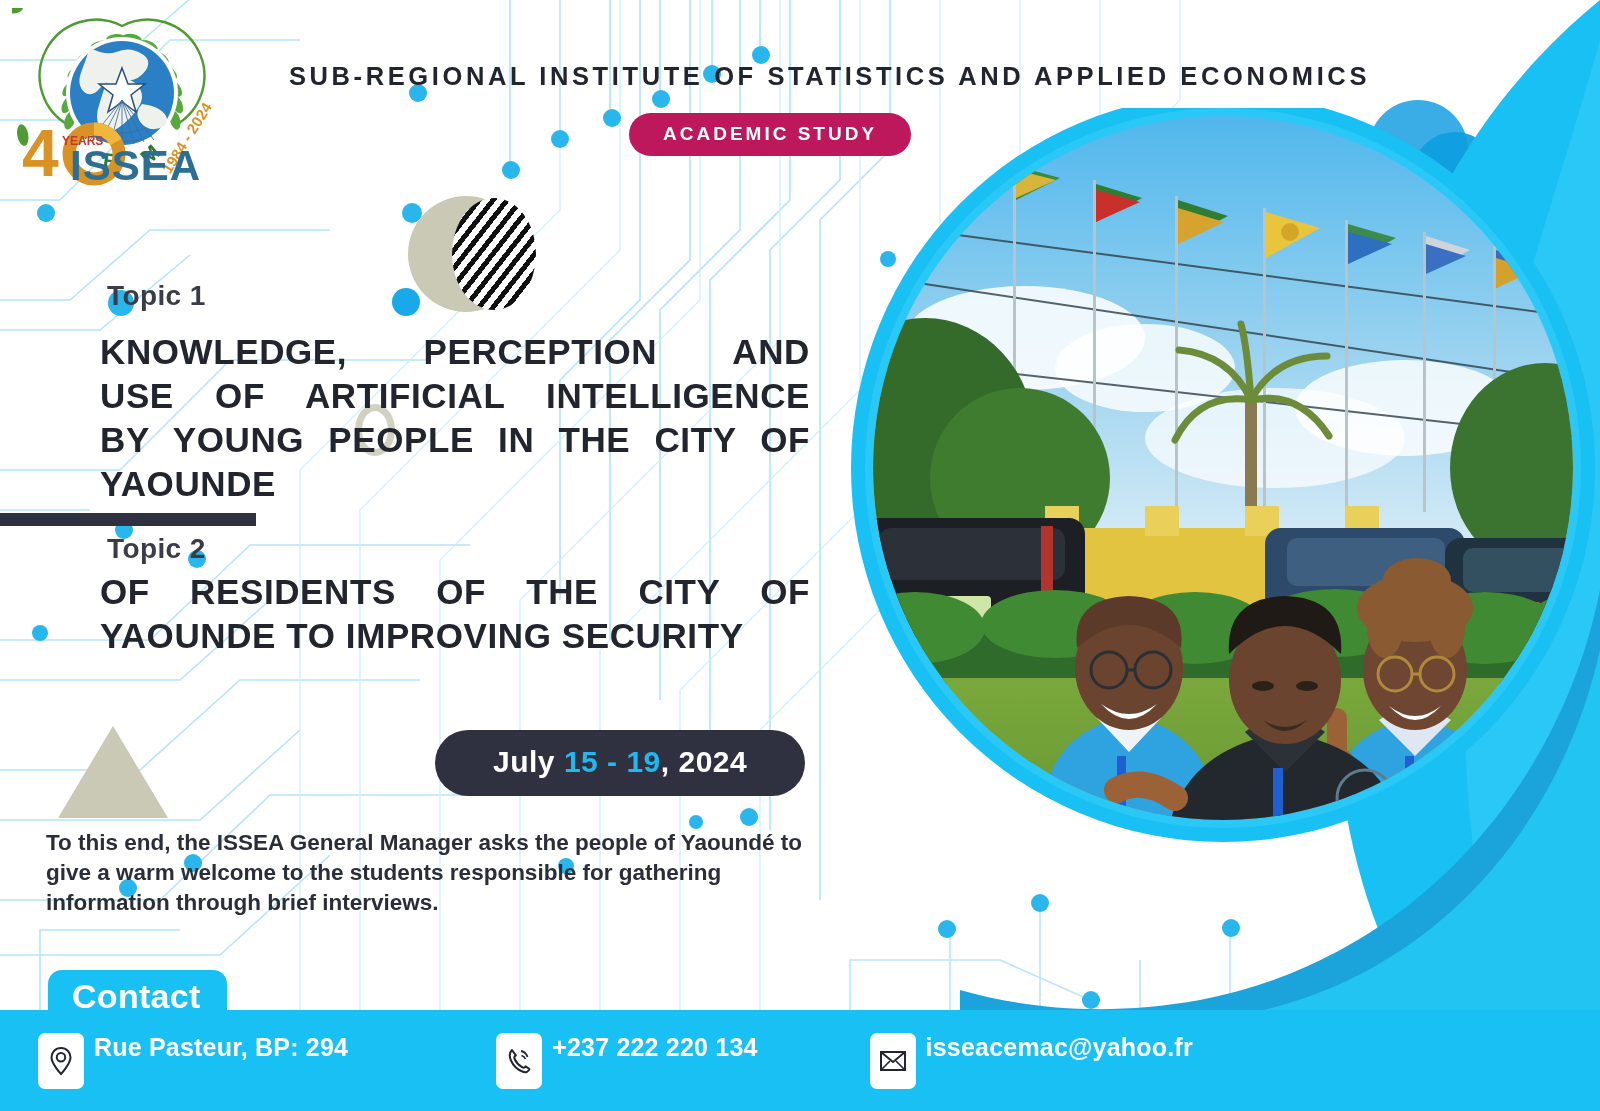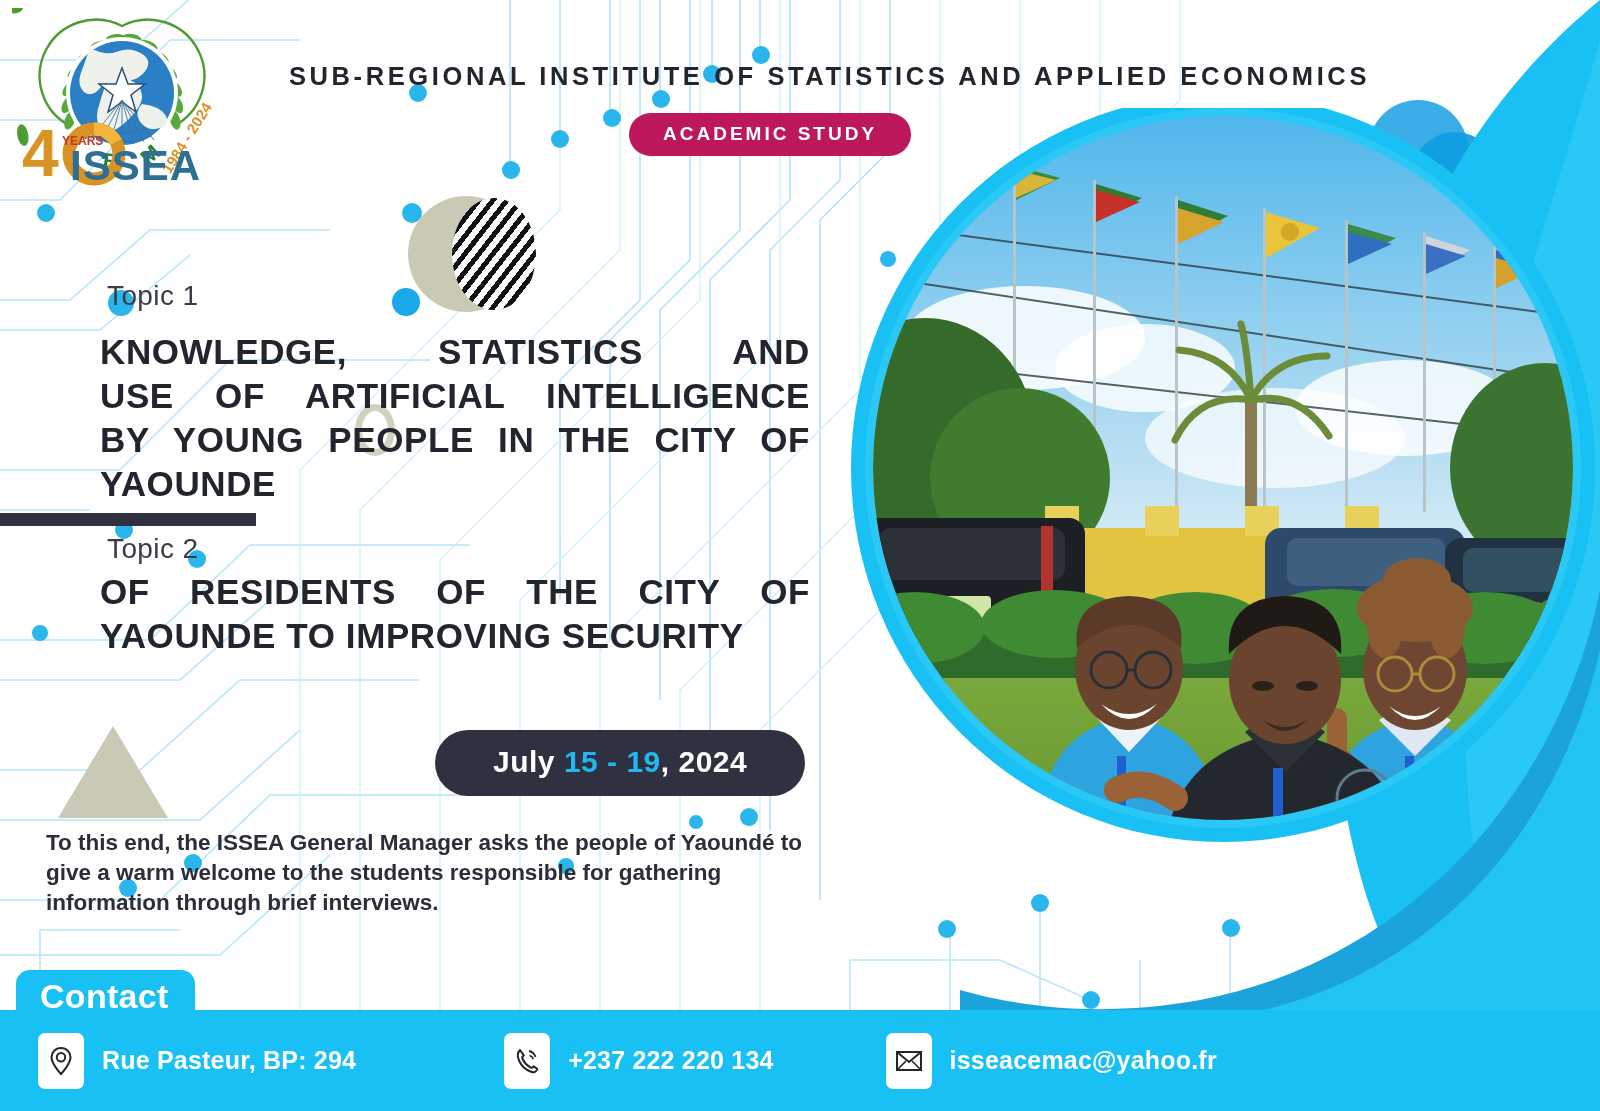--- a/index.html
+++ b/index.html
@@ -31,21 +31,21 @@
 
   .inst-title{position:absolute;left:280px;top:62px;width:1090px;z-index:5;
     font-size:25.5px;font-weight:bold;letter-spacing:3.6px;color:#22242e;
     text-align:right;white-space:nowrap;}
 
   .badge-study{position:absolute;left:629px;top:113px;z-index:5;
     background:#be185d;color:#fff;border-radius:24px;padding:10px 34px 11px;
     font-size:19px;font-weight:bold;letter-spacing:3px;}
 
   
-  .topic-label{position:absolute;z-index:5;font-size:28px;color:#3a3c47;font-weight:400;letter-spacing:.4px;}
+  .topic-label{position:absolute;z-index:5;font-size:28px;color:#3a3c47;font-weight:700;letter-spacing:.4px;}
   .t1-label{left:107px;top:280px;}
   .t2-label{left:107px;top:533px;}
 
   .topic-head{position:absolute;z-index:5;color:#22242e;font-weight:bold;
     font-size:35px;line-height:44px;letter-spacing:.6px;text-align:justify;
     text-align-last:left;}
   .t1-head{left:100px;top:330px;width:710px;}
   .t2-head{left:100px;top:570px;width:710px;}
   .topic-head > span{display:block;text-align:justify;text-align-last:justify;}
   .topic-head > span.last{text-align-last:left;}
@@ -60,26 +60,26 @@
 
   
   .blurb{position:absolute;left:46px;top:828px;width:775px;z-index:5;
     font-size:22.5px;line-height:30px;font-weight:bold;color:#2b2d39;}
 
   
   .photo-stack{position:absolute;left:845px;top:108px;width:755px;height:830px;z-index:2;}
 
   
   .footer{position:absolute;left:0;top:1010px;width:1600px;height:101px;background:#18c0f3;z-index:6;}
-  .contact-tab{position:absolute;left:16px;top:970px;z-index:7;
+  .contact-tab{position:absolute;left:48px;top:970px;z-index:7;
     background:#18c0f3;border-radius:14px 14px 0 0;padding:7px 26px 10px 24px;
     color:#ffffff;font-size:34px;font-weight:bold;letter-spacing:.3px;}
   .c-items{position:absolute;left:0;top:1010px;width:1600px;height:101px;z-index:8;
     display:flex;align-items:center;}
-  .c-item{display:flex;align-items:center;gap:18px;}
+  .c-item{display:flex;align-items:flex-start;gap:10px;}
   .c-icon{width:46px;height:56px;background:#ffffff;border-radius:7px;
     display:flex;align-items:center;justify-content:center;flex:0 0 auto;}
   .c-text{color:#ffffff;font-size:25px;font-weight:bold;letter-spacing:.2px;white-space:nowrap;}
   .gap-a{width:38px;}
   .gap-b{width:148px;}
   .gap-c{width:112px;}
   .gap-d{width:110px;}
 </style>
 </head>
 <body>
@@ -256,21 +256,21 @@
 
       <text x="58" y="172" font-size="42" font-weight="bold" fill="#2d6e93" font-family="Liberation Sans, sans-serif" letter-spacing="1">ISSEA</text>
     </svg>
   </div>
 
   <div class="inst-title">SUB-REGIONAL INSTITUTE OF STATISTICS AND APPLIED ECONOMICS</div>
   <div class="badge-study">ACADEMIC STUDY</div>
 
   <div class="topic-label t1-label">Topic 1</div>
   <div class="topic-head t1-head">
-    <span>KNOWLEDGE, STATISTICS AND</span>
+    <span>KNOWLEDGE, PERCEPTION AND</span>
     <span>USE OF ARTIFICIAL INTELLIGENCE</span>
     <span>BY YOUNG PEOPLE IN THE CITY OF</span>
     <span class="last">YAOUNDE</span>
   </div>
 
   <div class="divider"></div>
 
   <div class="topic-label t2-label">Topic 2</div>
   <div class="topic-head t2-head">
     <span>OF RESIDENTS OF THE CITY OF</span>

